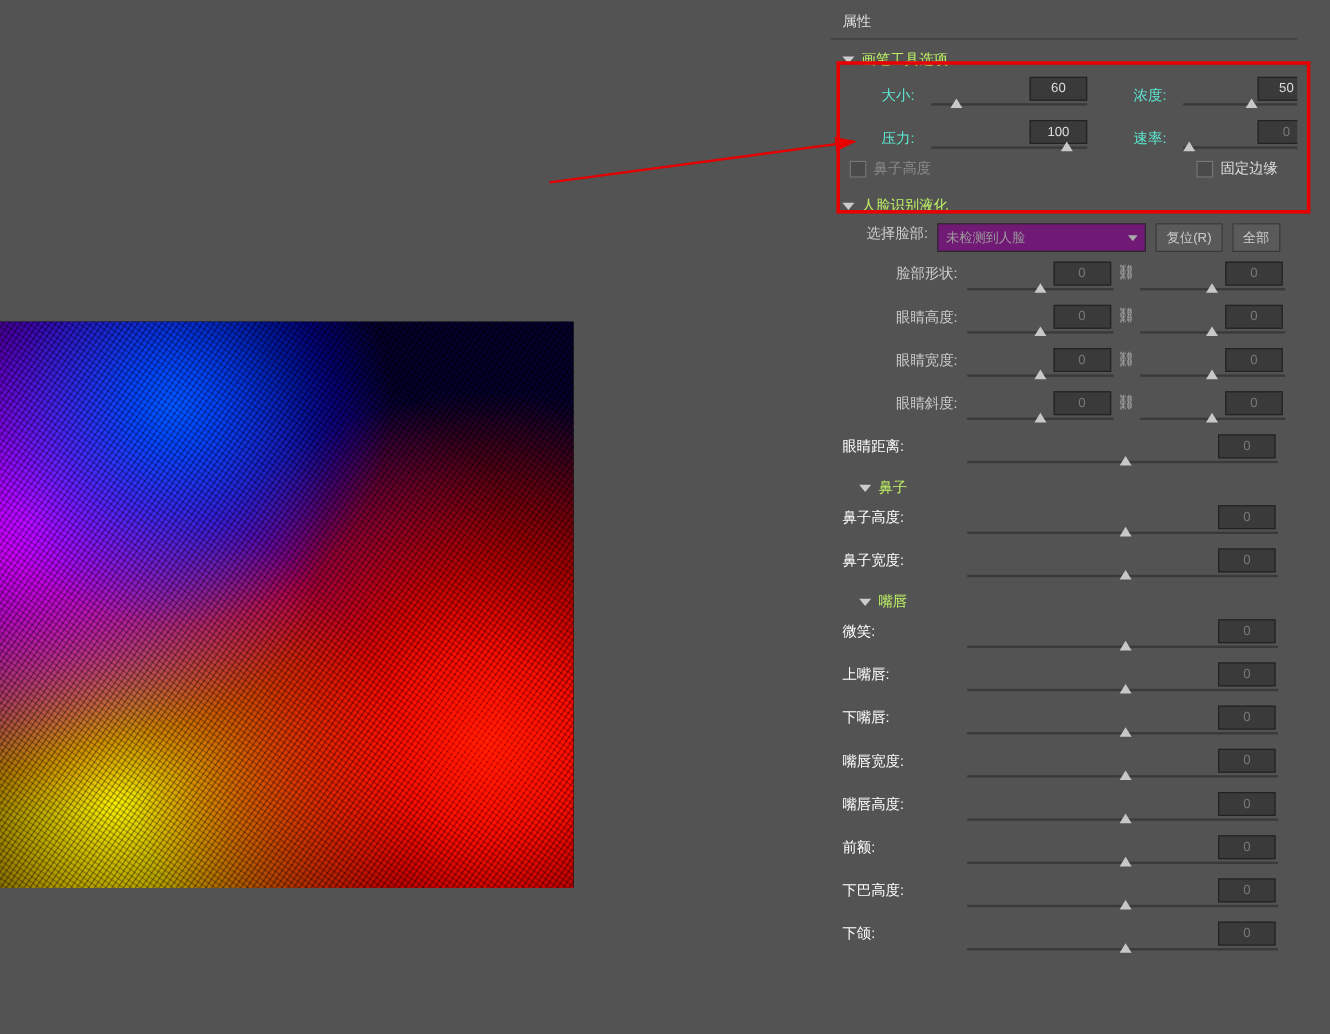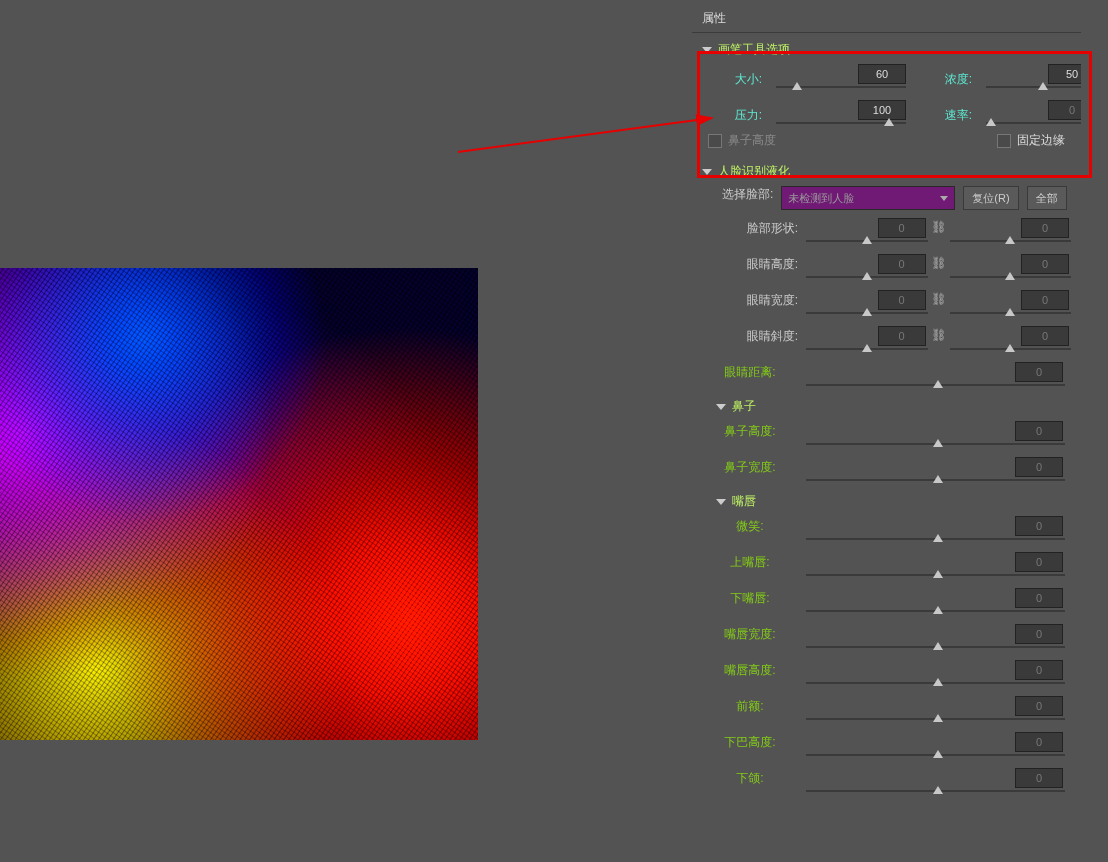--- a/index.html
+++ b/index.html
@@ -44,21 +44,21 @@
   .select{flex:0 0 160px;height:22px;background:#701a75;border:1px solid #2a2a2a;color:#9a9a9a;display:flex;align-items:center;justify-content:space-between;padding:0 6px;font-size:11px}
   .caret{width:0;height:0;border-left:4px solid transparent;border-right:4px solid transparent;border-top:5px solid #aaa}
   .btn{height:22px;padding:0 8px;background:#5a5a5a;border:1px solid #3a3a3a;color:#ccc;font-size:11px;display:flex;align-items:center}
   
   .drow{display:flex;align-items:flex-start;margin:0 0 6px 0}
   .drow .dlbl{width:96px;text-align:right;padding-right:8px;color:#ccc;padding-top:2px}
   .dcell{position:relative;flex:1;height:30px}
   .dcell .num{right:2px}
   .link{width:22px;display:flex;align-items:center;justify-content:center;color:#bbb;padding-top:2px}
   .srow{display:flex;align-items:flex-start;margin:0 0 6px 0}
-  .srow .dlbl{width:96px;text-align:center;padding-right:8px;color:#84cc16;padding-top:2px}
+  .srow .dlbl{width:96px;text-align:left;padding-right:8px;color:#ffffff;padding-top:2px}
   .scell{position:relative;flex:1;height:30px;margin-right:6px}
   .scell .num{right:2px}
 </style>
 </head>
 <body>
 
 <div class="stage">
   <div class="canvas">
     <div class="feather"></div>
   </div>

